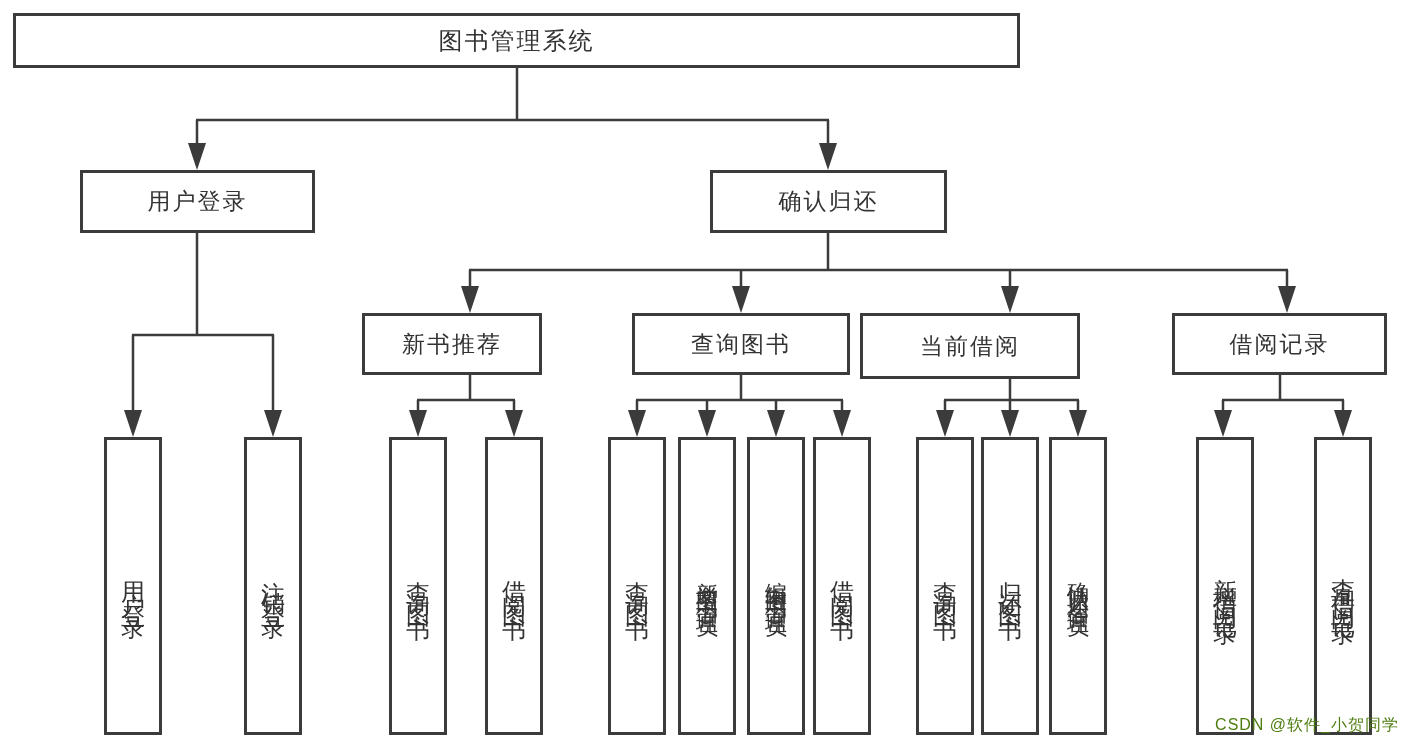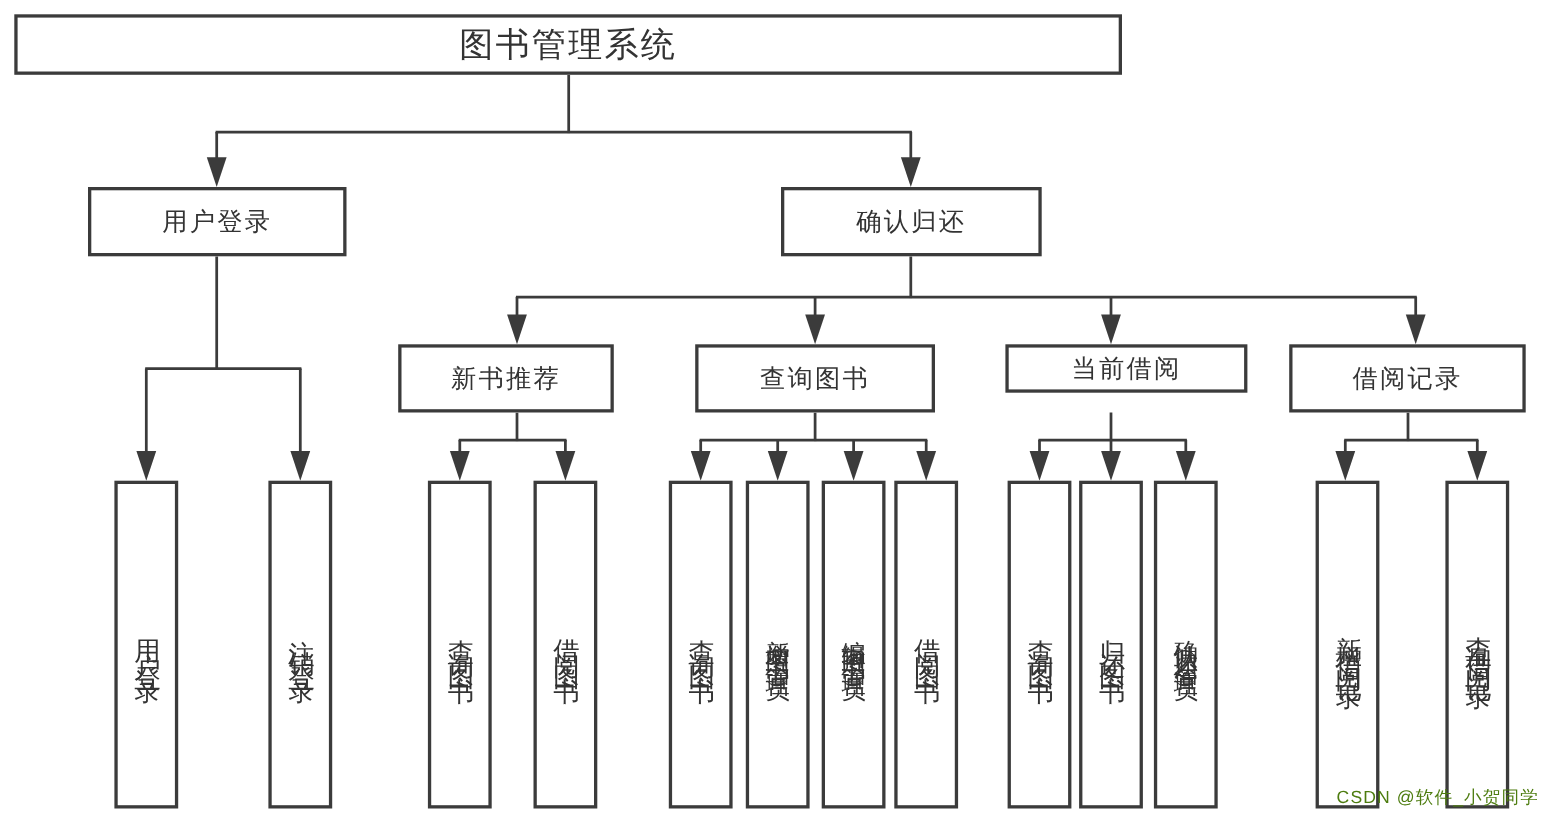--- a/index.html
+++ b/index.html
@@ -85,28 +85,28 @@
 
       <line x1="1280" y1="375" x2="1280" y2="401"></line>
       <line x1="1222" y1="400" x2="1344" y2="400"></line>
       <line x1="1223" y1="400" x2="1223" y2="412"></line>
       <polygon points="1214,410 1232,410 1223,437" stroke="none"></polygon>
       <line x1="1343" y1="400" x2="1343" y2="412"></line>
       <polygon points="1334,410 1352,410 1343,437" stroke="none"></polygon>
     </g>
   </svg>
 
-  <div class="node" style="left:13px;top:13px;width:1007px;height:55px;font-size:31px">图书管理系统</div>
+  <div class="node" style="left:13px;top:13px;width:1007px;height:55px;font-size:24px">图书管理系统</div>
 
   <div class="node" style="left:80px;top:170px;width:235px;height:63px">用户登录</div>
   <div class="node" style="left:710px;top:170px;width:237px;height:63px">确认归还</div>
 
-  <div class="node" style="left:362px;top:313px;width:196px;height:62px">新书推荐</div>
+  <div class="node" style="left:362px;top:313px;width:180px;height:62px">新书推荐</div>
   <div class="node" style="left:632px;top:313px;width:218px;height:62px">查询图书</div>
-  <div class="node" style="left:914px;top:313px;width:220px;height:44px">当前借阅</div>
+  <div class="node" style="left:860px;top:313px;width:220px;height:66px">当前借阅</div>
   <div class="node" style="left:1172px;top:313px;width:215px;height:62px">借阅记录</div>
 
   <div class="node leaf" style="left:104px;top:437px;width:58px;height:298px">用户登录</div>
   <div class="node leaf" style="left:244px;top:437px;width:58px;height:298px">注销登录</div>
 
   <div class="node leaf" style="left:389px;top:437px;width:58px;height:298px">查询图书</div>
   <div class="node leaf" style="left:485px;top:437px;width:58px;height:298px">借阅图书</div>
 
   <div class="node leaf" style="left:608px;top:437px;width:58px;height:298px">查询图书</div>
   <div class="node leaf long" style="left:678px;top:437px;width:58px;height:298px">新增图书（管理员）</div>

